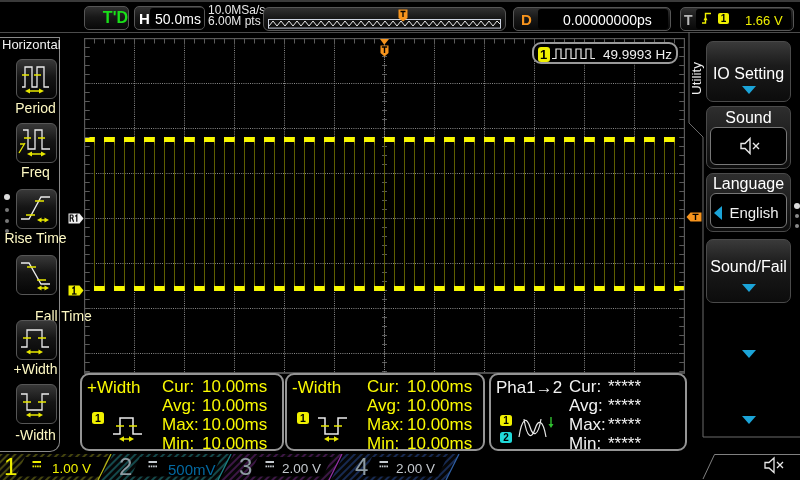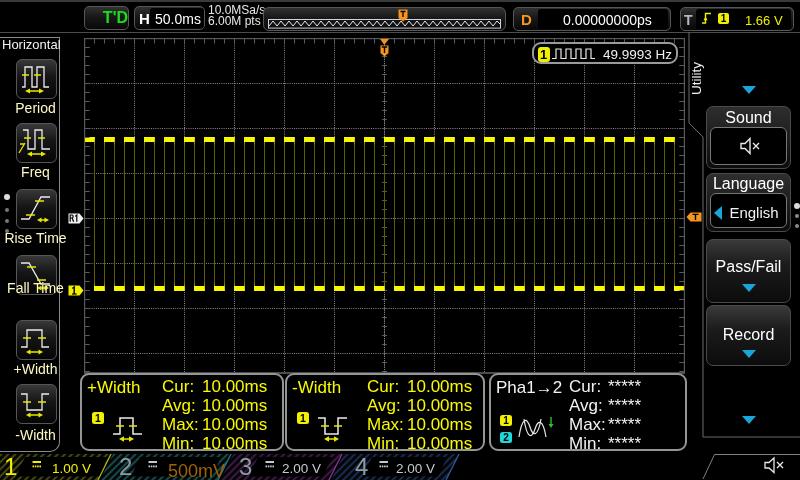--- a/index.html
+++ b/index.html
@@ -104,21 +104,21 @@
 
 <div class="ibox" style="top:255px;">
  <svg width="39" height="38" viewBox="0 0 39 38">
   <path d="M4,7 L12,7 L24,28 L33,28" fill="none" stroke="#ececec" stroke-width="1.3"></path>
   <path d="M10,11 L19,11 M20,24 L29,24" stroke="#e8e800" stroke-width="1.5"></path>
   <path d="M23,32 L29,32" stroke="#e8e800" stroke-width="1.5"></path>
   <polygon points="20,32 24.5,29.5 24.5,34.5" fill="#e8e800"></polygon>
   <polygon points="32,32 27.5,29.5 27.5,34.5" fill="#e8e800"></polygon>
  </svg>
 </div>
-<div class="ilab" style="top:280px;">Fall Time</div>
+<div class="ilab" style="top:308px;padding-left:28px;">Fall Time</div>
 
 <div class="ibox" style="top:320px;">
  <svg width="39" height="38" viewBox="0 0 39 38">
   <path d="M4,26 L10,26 L10,9 L25,9 L25,26 L32,26" fill="none" stroke="#ececec" stroke-width="1.3"></path>
   <path d="M6,17 L14,17 M21,17 L29,17" stroke="#e8e800" stroke-width="1.5"></path>
   <path d="M12,31 L23,31" stroke="#e8e800" stroke-width="1.5"></path>
   <polygon points="9,31 13.5,28.5 13.5,33.5" fill="#e8e800"></polygon>
   <polygon points="26,31 21.5,28.5 21.5,33.5" fill="#e8e800"></polygon>
  </svg>
 </div>
@@ -624,20 +624,23 @@
   <path d="M1,11.5 L5,11.5 L5,2 L10,2 L10,11.5 L15,11.5 L15,2 L20,2 L20,11.5 L25,11.5 L25,2 L30,2 L30,11.5 L35,11.5 L35,2 L40,2 L40,11.5 L44,11.5" fill="none" stroke="#e8e8e8" stroke-width="1.2"></path>
  </svg>
  <span class="abs" style="left:69px;top:3px;color:#f0f0f0;font-size:13.5px;">49.9993&nbsp;Hz</span>
 </div>
 
 <svg class="abs" style="left:686px;top:32px;" width="114" height="406" viewBox="0 0 114 406">
  <path d="M3,0 L3,91 L17,105 L17,405 L114,405" fill="none" stroke="#6a6a6a" stroke-width="1"></path>
  <text transform="rotate(-90)" x="-63" y="15" font-size="13.5" fill="#f0f0f0" font-family="Liberation Sans,sans-serif">Utility</text>
 </svg>
 
+<div class="btn" style="top:41px;height:59px;">
+      <div style="margin-top:23px;">IO Setting</div>
+    </div>
 <div class="tri" style="left:742px;top:86px;"></div>
 
 <div class="btn" style="top:106px;height:61px;background:linear-gradient(#2e2e2e,#0c0c0c);">
  <div style="margin-top:2px;">Sound</div>
 </div>
 <div class="abs" style="left:710px;top:127px;width:77px;height:38px;border:1px solid #777;border-radius:6px;background:#000;box-sizing:border-box;">
  <svg class="abs" style="left:29px;top:9px;" width="22" height="18" viewBox="0 0 22 18">
   <polygon points="1,6.5 5,6.5 10,1.5 10,16.5 5,11.5 1,11.5" fill="none" stroke="#e8e8e8" stroke-width="1.4"></polygon>
   <path d="M13,6 L19,12 M19,6 L13,12" stroke="#e8e8e8" stroke-width="1.4"></path>
  </svg>
@@ -645,27 +648,24 @@
 
 <div class="btn" style="top:173px;height:57px;background:linear-gradient(#2e2e2e,#0c0c0c);">
  <div style="margin-top:1px;">Language</div>
 </div>
 <div class="abs" style="left:710px;top:193px;width:77px;height:35px;border:1px solid #777;border-radius:6px;background:#000;box-sizing:border-box;">
  <div class="abs" style="left:3px;top:12px;width:0;height:0;border-top:7px solid transparent;border-bottom:7px solid transparent;border-right:8px solid #1ba4d8;"></div>
  <div class="abs" style="left:14px;top:10px;width:58px;text-align:center;color:#f0f0f0;font-size:15px;">English</div>
 </div>
 
 <div class="btn" style="top:239px;height:62px;">
-      <div style="margin-top:18px;">Pass/Fail</div>
+      <div style="margin-top:18px;">Sound/Fail</div>
     </div>
 <div class="tri" style="left:742px;top:284px;"></div>
 
-<div class="btn" style="top:305px;height:59px;">
-      <div style="margin-top:20px;">Record</div>
-    </div>
 <div class="tri" style="left:742px;top:350px;"></div>
 
 <div class="tri" style="left:742px;top:416px;"></div>
 
 <div class="dot" style="left:794px;top:203px;width:6px;height:6px;background:#dcdcdc;"></div>
 <div class="dot" style="left:795px;top:214px;width:4px;height:4px;background:#8a8a8a;"></div>
 <div class="dot" style="left:795px;top:223.5px;width:4px;height:4px;background:#8a8a8a;"></div>
 
 <div class="mbox" style="left:80px;width:204px;">
  <div class="mrow" style="left:5px;top:3px;color:#fafa00;">+Width</div>
@@ -775,21 +775,21 @@
       </svg>
       <div style="position:absolute;left:52px;top:6.5px;font-size:13.5px;color:#f0f000;">1.00 V</div>
       <div style="position:absolute;left:119px;top:-1px;font-size:24px;font-weight:normal;color:#8e9ba2;">2</div>
       <svg style="position:absolute;left:147.5px;top:7px;" width="10" height="8" viewBox="0 0 10 8">
         <rect x="0.5" y="0" width="8.5" height="2" fill="#c4c9ce"></rect>
         <rect x="0.5" y="4.5" width="1.6" height="1.8" fill="#c4c9ce"></rect>
         <rect x="2.8" y="4.5" width="1.6" height="1.8" fill="#c4c9ce"></rect>
         <rect x="5.1" y="4.5" width="1.6" height="1.8" fill="#c4c9ce"></rect>
         <rect x="7.4" y="4.5" width="1.6" height="1.8" fill="#c4c9ce"></rect>
       </svg>
-      <div style="position:absolute;left:168px;top:6.5px;font-size:18px;color:#a16207;">500mV</div>
+      <div style="position:absolute;left:168px;top:6.5px;font-size:15px;color:#0369a1;">500mV</div>
       <div style="position:absolute;left:239px;top:-1px;font-size:24px;font-weight:normal;color:#8e9ba2;">3</div>
       <svg style="position:absolute;left:265px;top:7px;" width="10" height="8" viewBox="0 0 10 8">
         <rect x="0.5" y="0" width="8.5" height="2" fill="#c4c9ce"></rect>
         <rect x="0.5" y="4.5" width="1.6" height="1.8" fill="#c4c9ce"></rect>
         <rect x="2.8" y="4.5" width="1.6" height="1.8" fill="#c4c9ce"></rect>
         <rect x="5.1" y="4.5" width="1.6" height="1.8" fill="#c4c9ce"></rect>
         <rect x="7.4" y="4.5" width="1.6" height="1.8" fill="#c4c9ce"></rect>
       </svg>
       <div style="position:absolute;left:282px;top:6.5px;font-size:13.5px;color:#c4c9ce;">2.00 V</div>
       <div style="position:absolute;left:355px;top:-1px;font-size:24px;font-weight:normal;color:#8e9ba2;">4</div>

